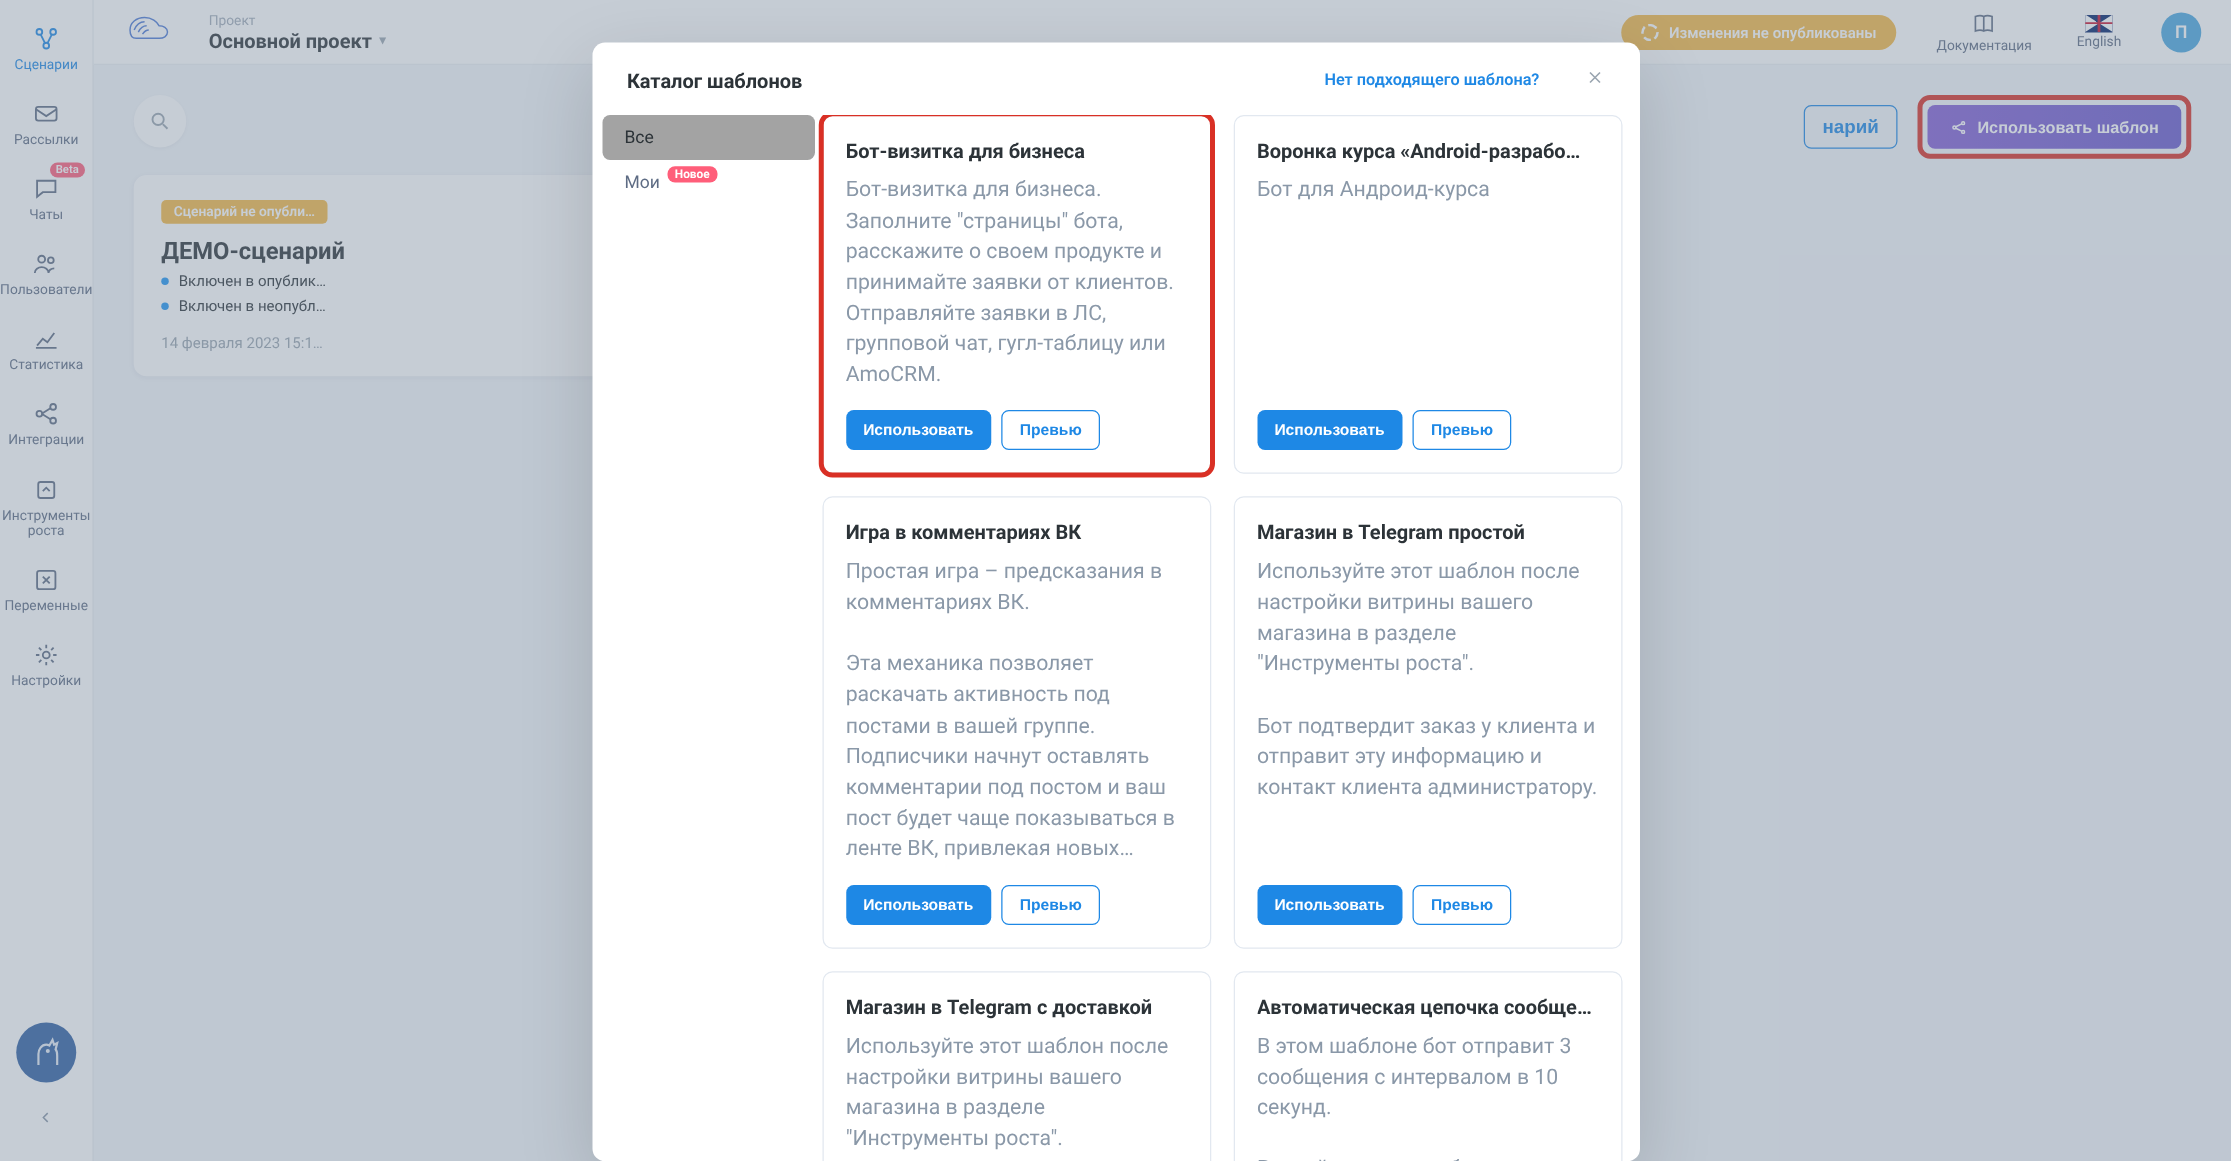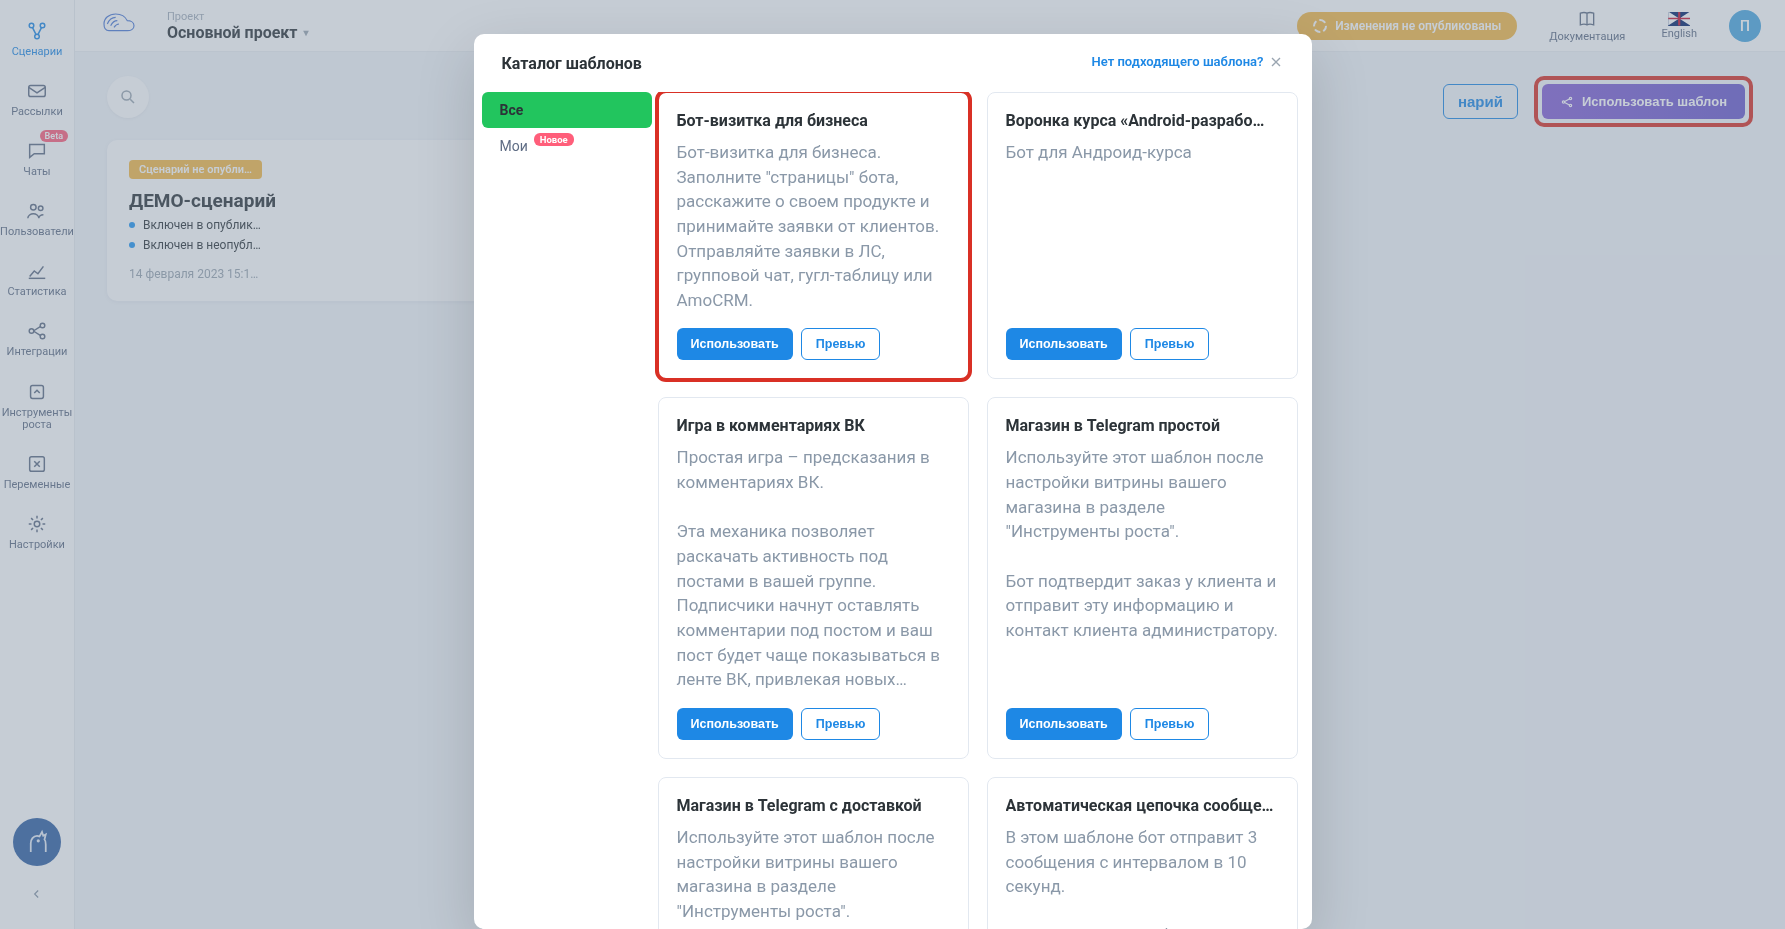--- a/index.html
+++ b/index.html
@@ -65,29 +65,29 @@
 
   .right-actions { position:absolute; right:32px; top:24px; display:flex; gap:16px; align-items:center; }
   .btn-outline-blue { background:transparent; border:1px solid var(--blue); color:var(--blue); padding:8px 14px; border-radius:6px; font-size:15px; font-weight:600; display:flex; align-items:flex-end; gap:6px; }
   .btn-purple { background:linear-gradient(90deg,#8560d6,#6a5acd); color:#fff; padding:10px 18px; border-radius:6px; font-size:13px; font-weight:600; border:none; display:flex; align-items:center; gap:8px; }
   .btn-purple svg { width:14px; height:14px; stroke:#fff; fill:none; stroke-width:2; }
   .hl-box { border:4px solid var(--red-hl); border-radius:10px; padding:4px; }
 
   
   .overlay { position:absolute; inset:0; background:rgba(120,135,155,.42); display:flex; justify-content:center; }
   .modal { background:#fff; border-radius:10px; width:838px; margin-top:34px; height:calc(100% - 34px - 0px); display:flex; flex-direction:column; overflow:hidden; box-shadow:0 20px 60px rgba(0,0,0,.15); }
-  .modal-header { display:flex; padding:20px 28px 10px; }
+  .modal-header { display:flex; align-items:center; padding:20px 28px 10px; }
   .modal-title { font-size:16px; font-weight:700; color:#2c3338; }
   .modal-header .spacer { flex:1; }
-  .modal-link { color:var(--blue); font-size:13px; font-weight:600; margin-right:4px; }
+  .modal-link { color:var(--blue); font-size:13px; font-weight:600; margin-right:36px; }
   .modal-close svg { width:16px; height:16px; stroke:#9aa5b0; stroke-width:2; fill:none; }
   .modal-body { flex:1; display:flex; overflow:hidden; padding:8px 8px 0 8px; }
   .modal-tabs { width:170px; display:flex; flex-direction:column; background:#fff; }
   .tab-item { padding:10px 18px; font-size:14px; color:#5e6c84; border-radius:6px; cursor:pointer; display:flex; align-items:center; gap:8px; }
-  .tab-item.active { background:#22c55e; color:#2c3338; font-weight:700; }
+  .tab-item.active { background:#a3a3a3; color:#2c3338; font-weight:400; }
   .badge-new { background:var(--badge-pink); color:#fff; font-size:9.5px; padding:1px 6px; border-radius:6px; font-weight:700; margin-left:-2px; position:relative; top:-7px; }
 
   .cards-scroll { flex:1; overflow-y:auto; padding:0 6px 10px 6px; }
   .cards-grid { display:grid; grid-template-columns:1fr 1fr; gap:18px; }
   .tpl-card { border:1px solid var(--border-light); border-radius:8px; padding:18px 18px 18px; display:flex; flex-direction:column; min-height:180px; }
   .tpl-card.hl { outline:4px solid var(--red-hl); outline-offset:-1px; border-radius:8px; }
   .tpl-title { font-weight:700; font-size:16px; color:#2c3338; margin-bottom:10px; white-space:nowrap; overflow:hidden; text-overflow:ellipsis; }
   .tpl-desc { font-size:17px; color:#8a98a8; line-height:1.45; flex:1; white-space:pre-line; }
   .tpl-actions { display:flex; gap:8px; margin-top:16px; }
   .btn-blue { background:var(--blue); color:#fff; border:none; padding:8px 14px; border-radius:6px; font-size:12.5px; font-weight:600; cursor:pointer; }

